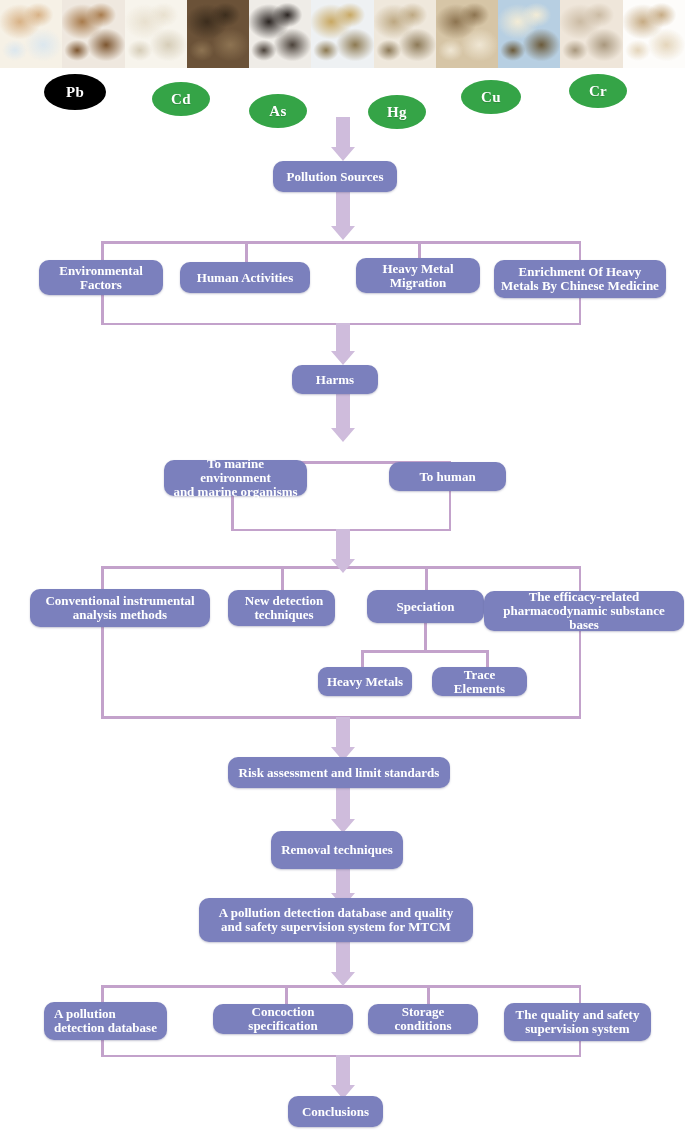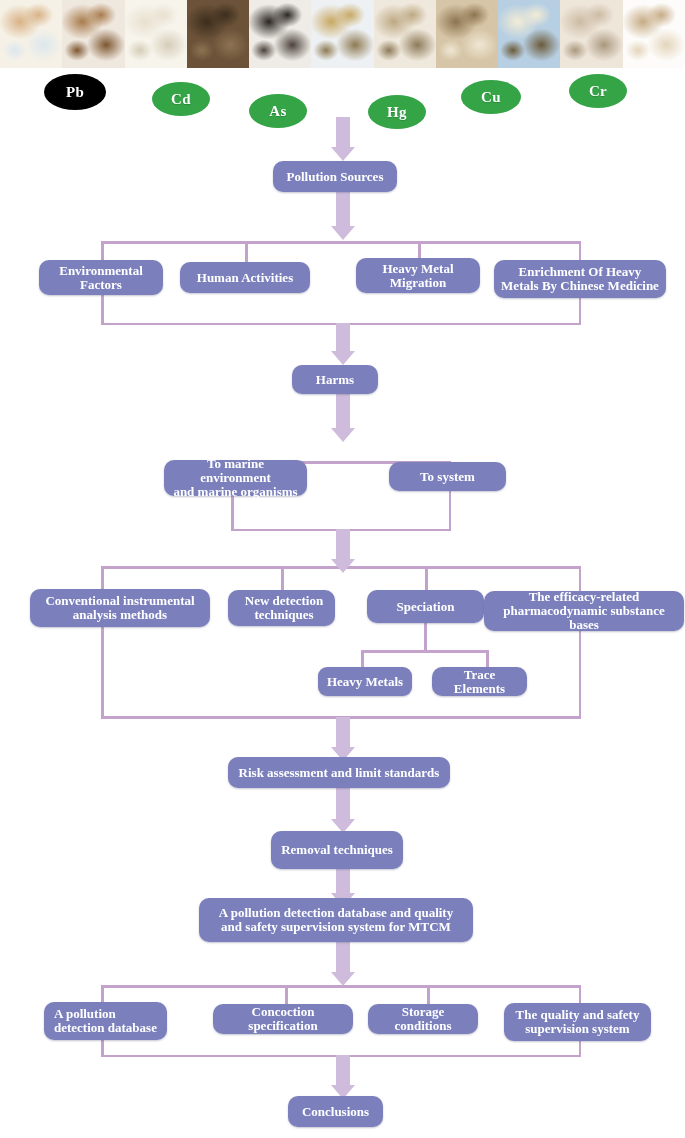--- a/index.html
+++ b/index.html
@@ -135,21 +135,21 @@
     <div class="head" style="top:34px;"></div>
   </div>
 
   <div class="ln lnh" style="left:231px;top:461px;width:220px;"></div>
   <div class="ln lnv" style="left:231px;top:461px;height:70px;"></div>
   <div class="ln lnv" style="left:448.5px;top:461px;height:70px;"></div>
   <div class="ln lnh" style="left:231px;top:528.5px;width:220px;"></div>
 
   <div class="box" style="left:164px;top:460px;width:143px;height:36px;white-space:pre-line;">To marine environment
 and marine organisms</div>
-  <div class="box" style="left:389px;top:462px;width:117px;height:29px;white-space:pre-line;">To system</div>
+  <div class="box" style="left:389px;top:462px;width:117px;height:29px;white-space:pre-line;">To human</div>
 
   <div class="arrow" style="left:320px;top:529px;width:46px;height:44px;">
     <div class="shaft" style="height:30px;"></div>
     <div class="head" style="top:30px;"></div>
   </div>
 
   <div class="ln lnh" style="left:101px;top:566px;width:480px;"></div>
   <div class="ln lnv" style="left:101px;top:566px;height:152px;"></div>
   <div class="ln lnv" style="left:578.5px;top:566px;height:152px;"></div>
   <div class="ln lnh" style="left:101px;top:716px;width:480px;"></div>

